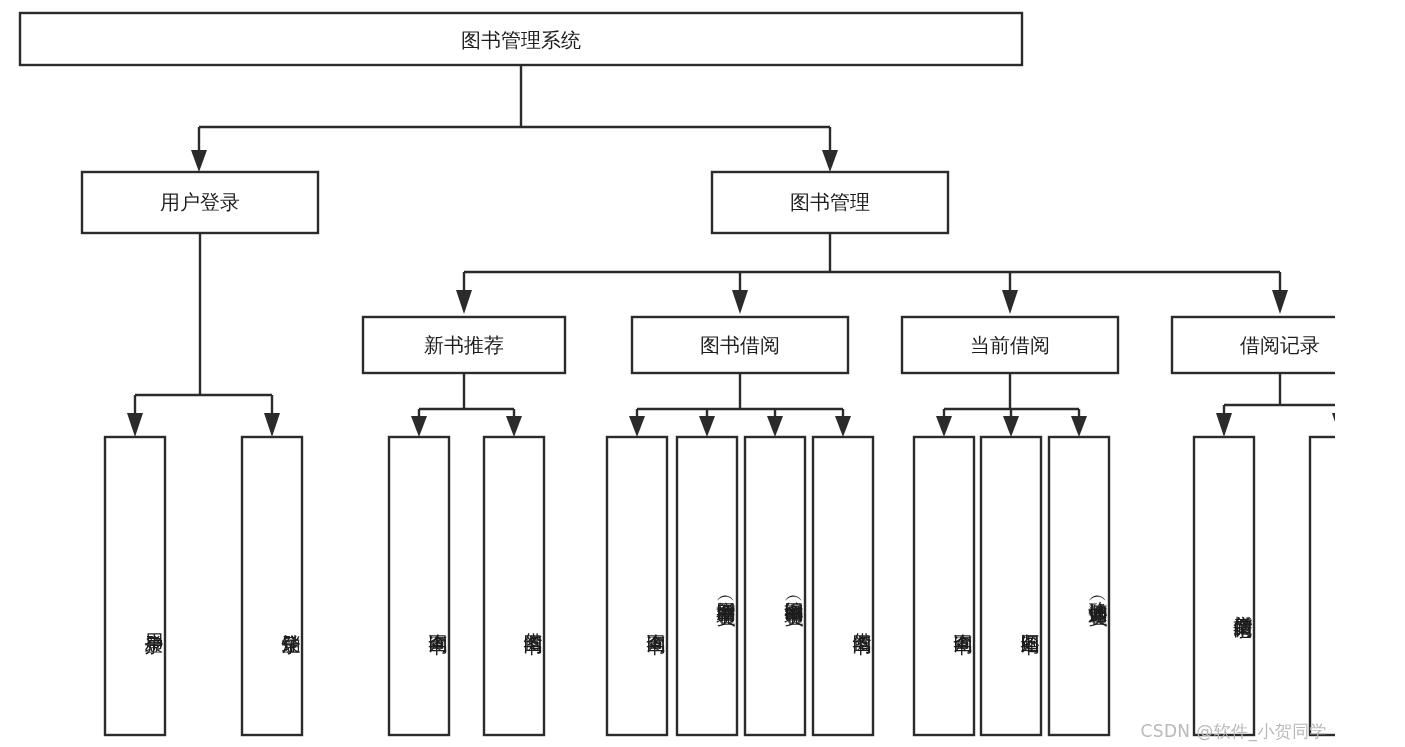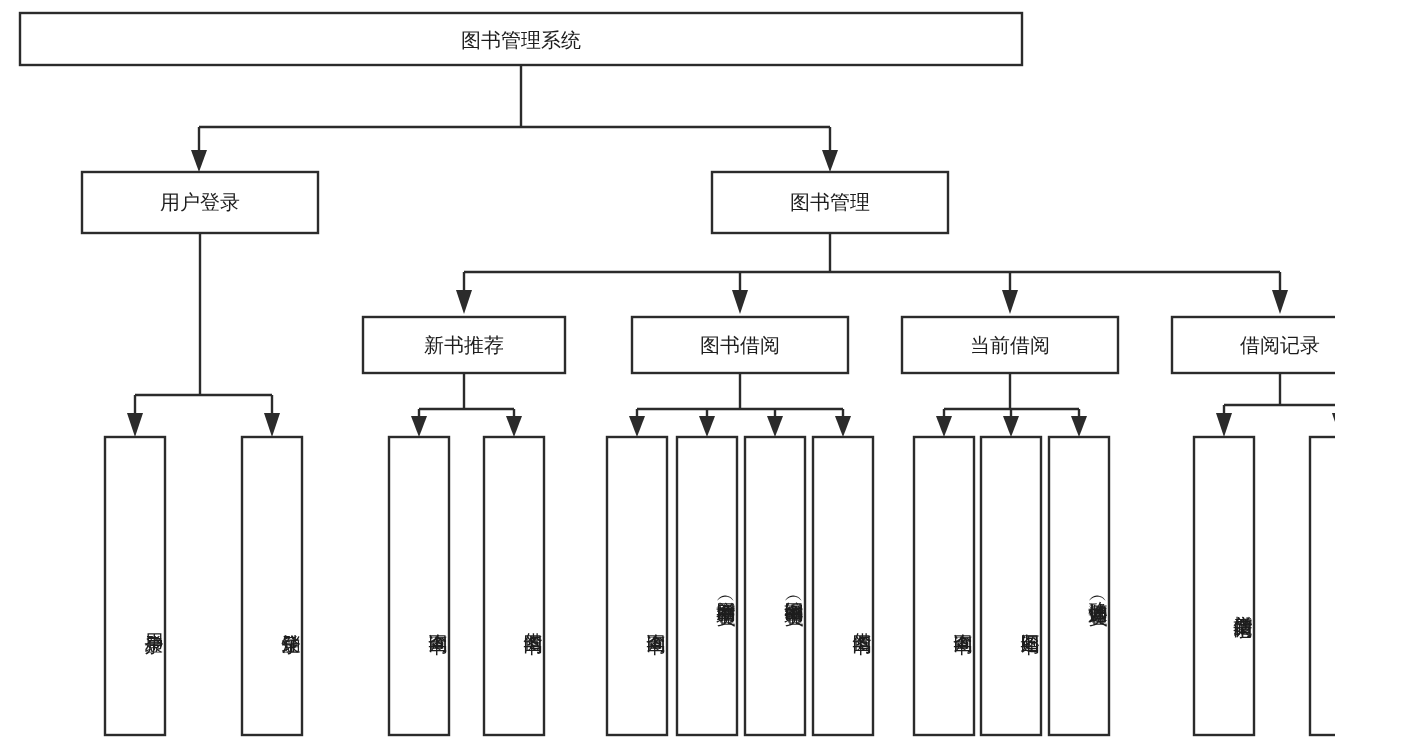--- a/index.html
+++ b/index.html
@@ -217,14 +217,15 @@
   <div class="leaf-label" style="left:745px; top:445px; width:60px; height:290px;">编辑图书（管理员）</div>
   <div class="leaf-label" style="left:813px; top:505px; width:60px; height:230px;">借阅图书</div>
 
   <div class="leaf-label" style="left:914px; top:505px; width:60px; height:230px;">查询图书</div>
   <div class="leaf-label" style="left:981px; top:505px; width:60px; height:230px;">归还图书</div>
   <div class="leaf-label" style="left:1049px; top:445px; width:60px; height:290px;">确认归还（管理员）</div>
 
   <div class="leaf-label" style="left:1194px; top:470px; width:60px; height:265px;">新增借阅记录</div>
   <div class="leaf-label" style="left:1310px; top:470px; width:60px; height:265px;">查询借阅记录</div>
 
+  <div class="watermark">CSDN @软件_小贺同学</div>
 
 </div>
 
 </body></html>

